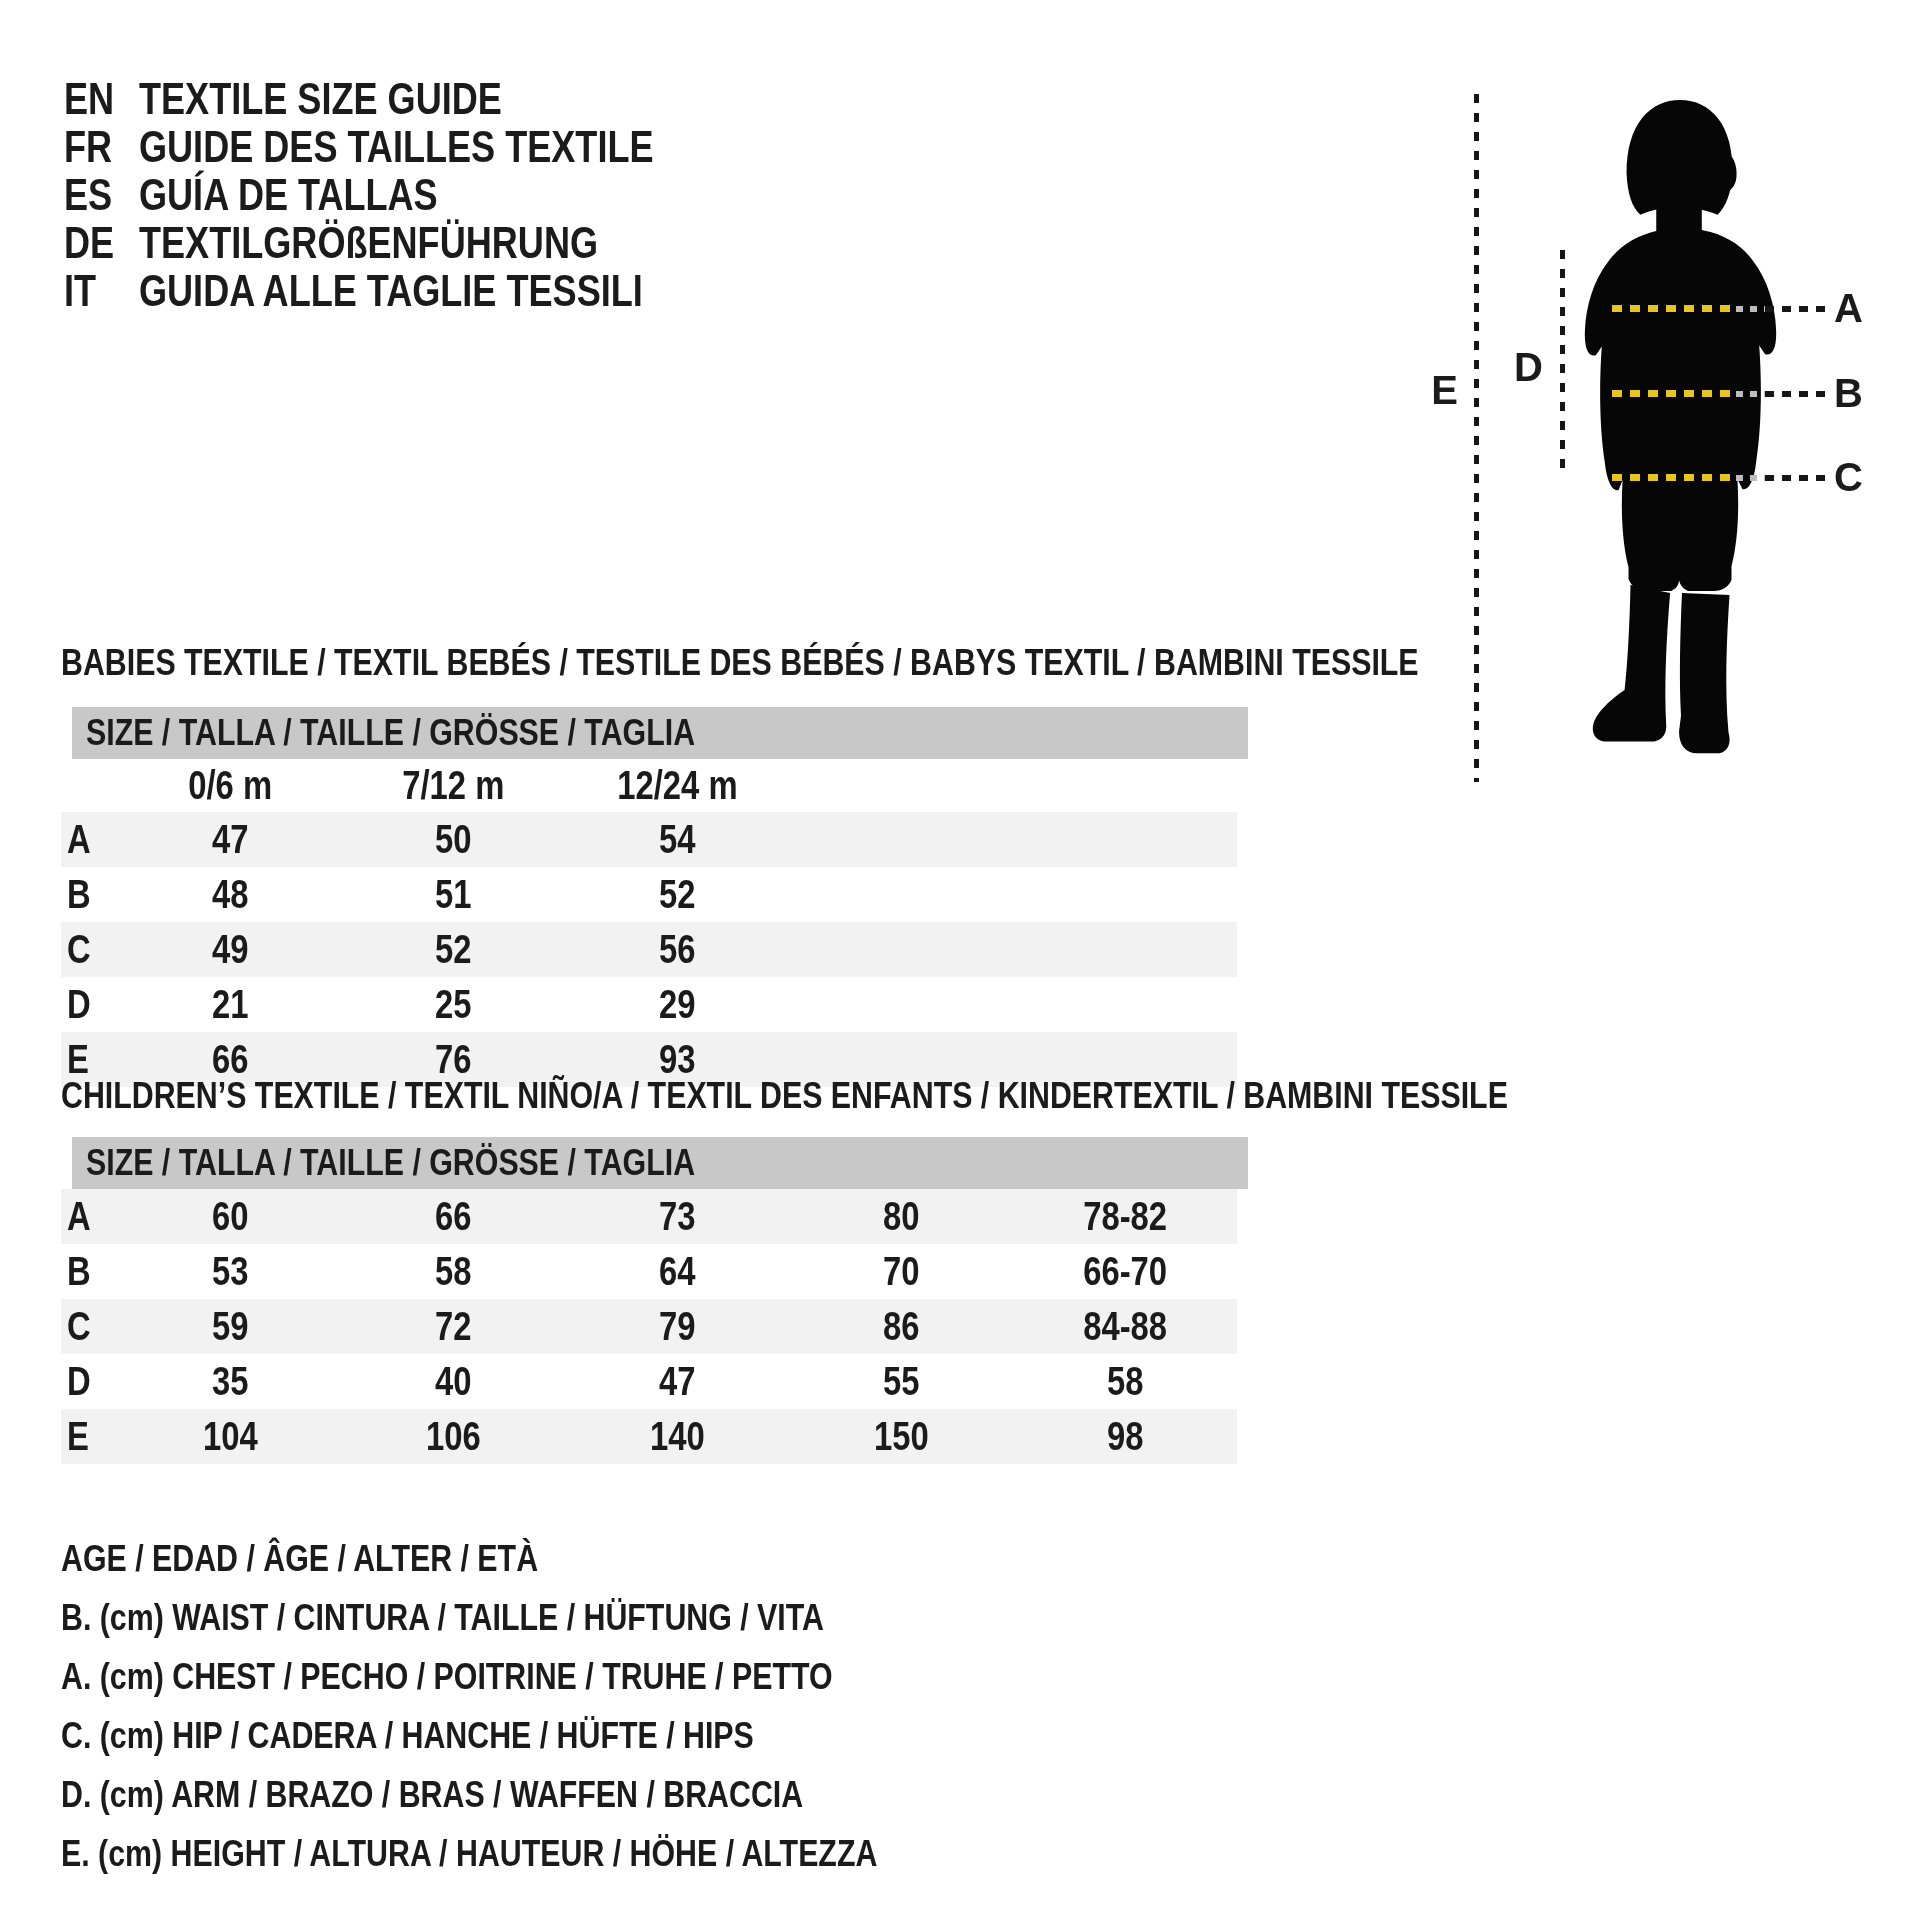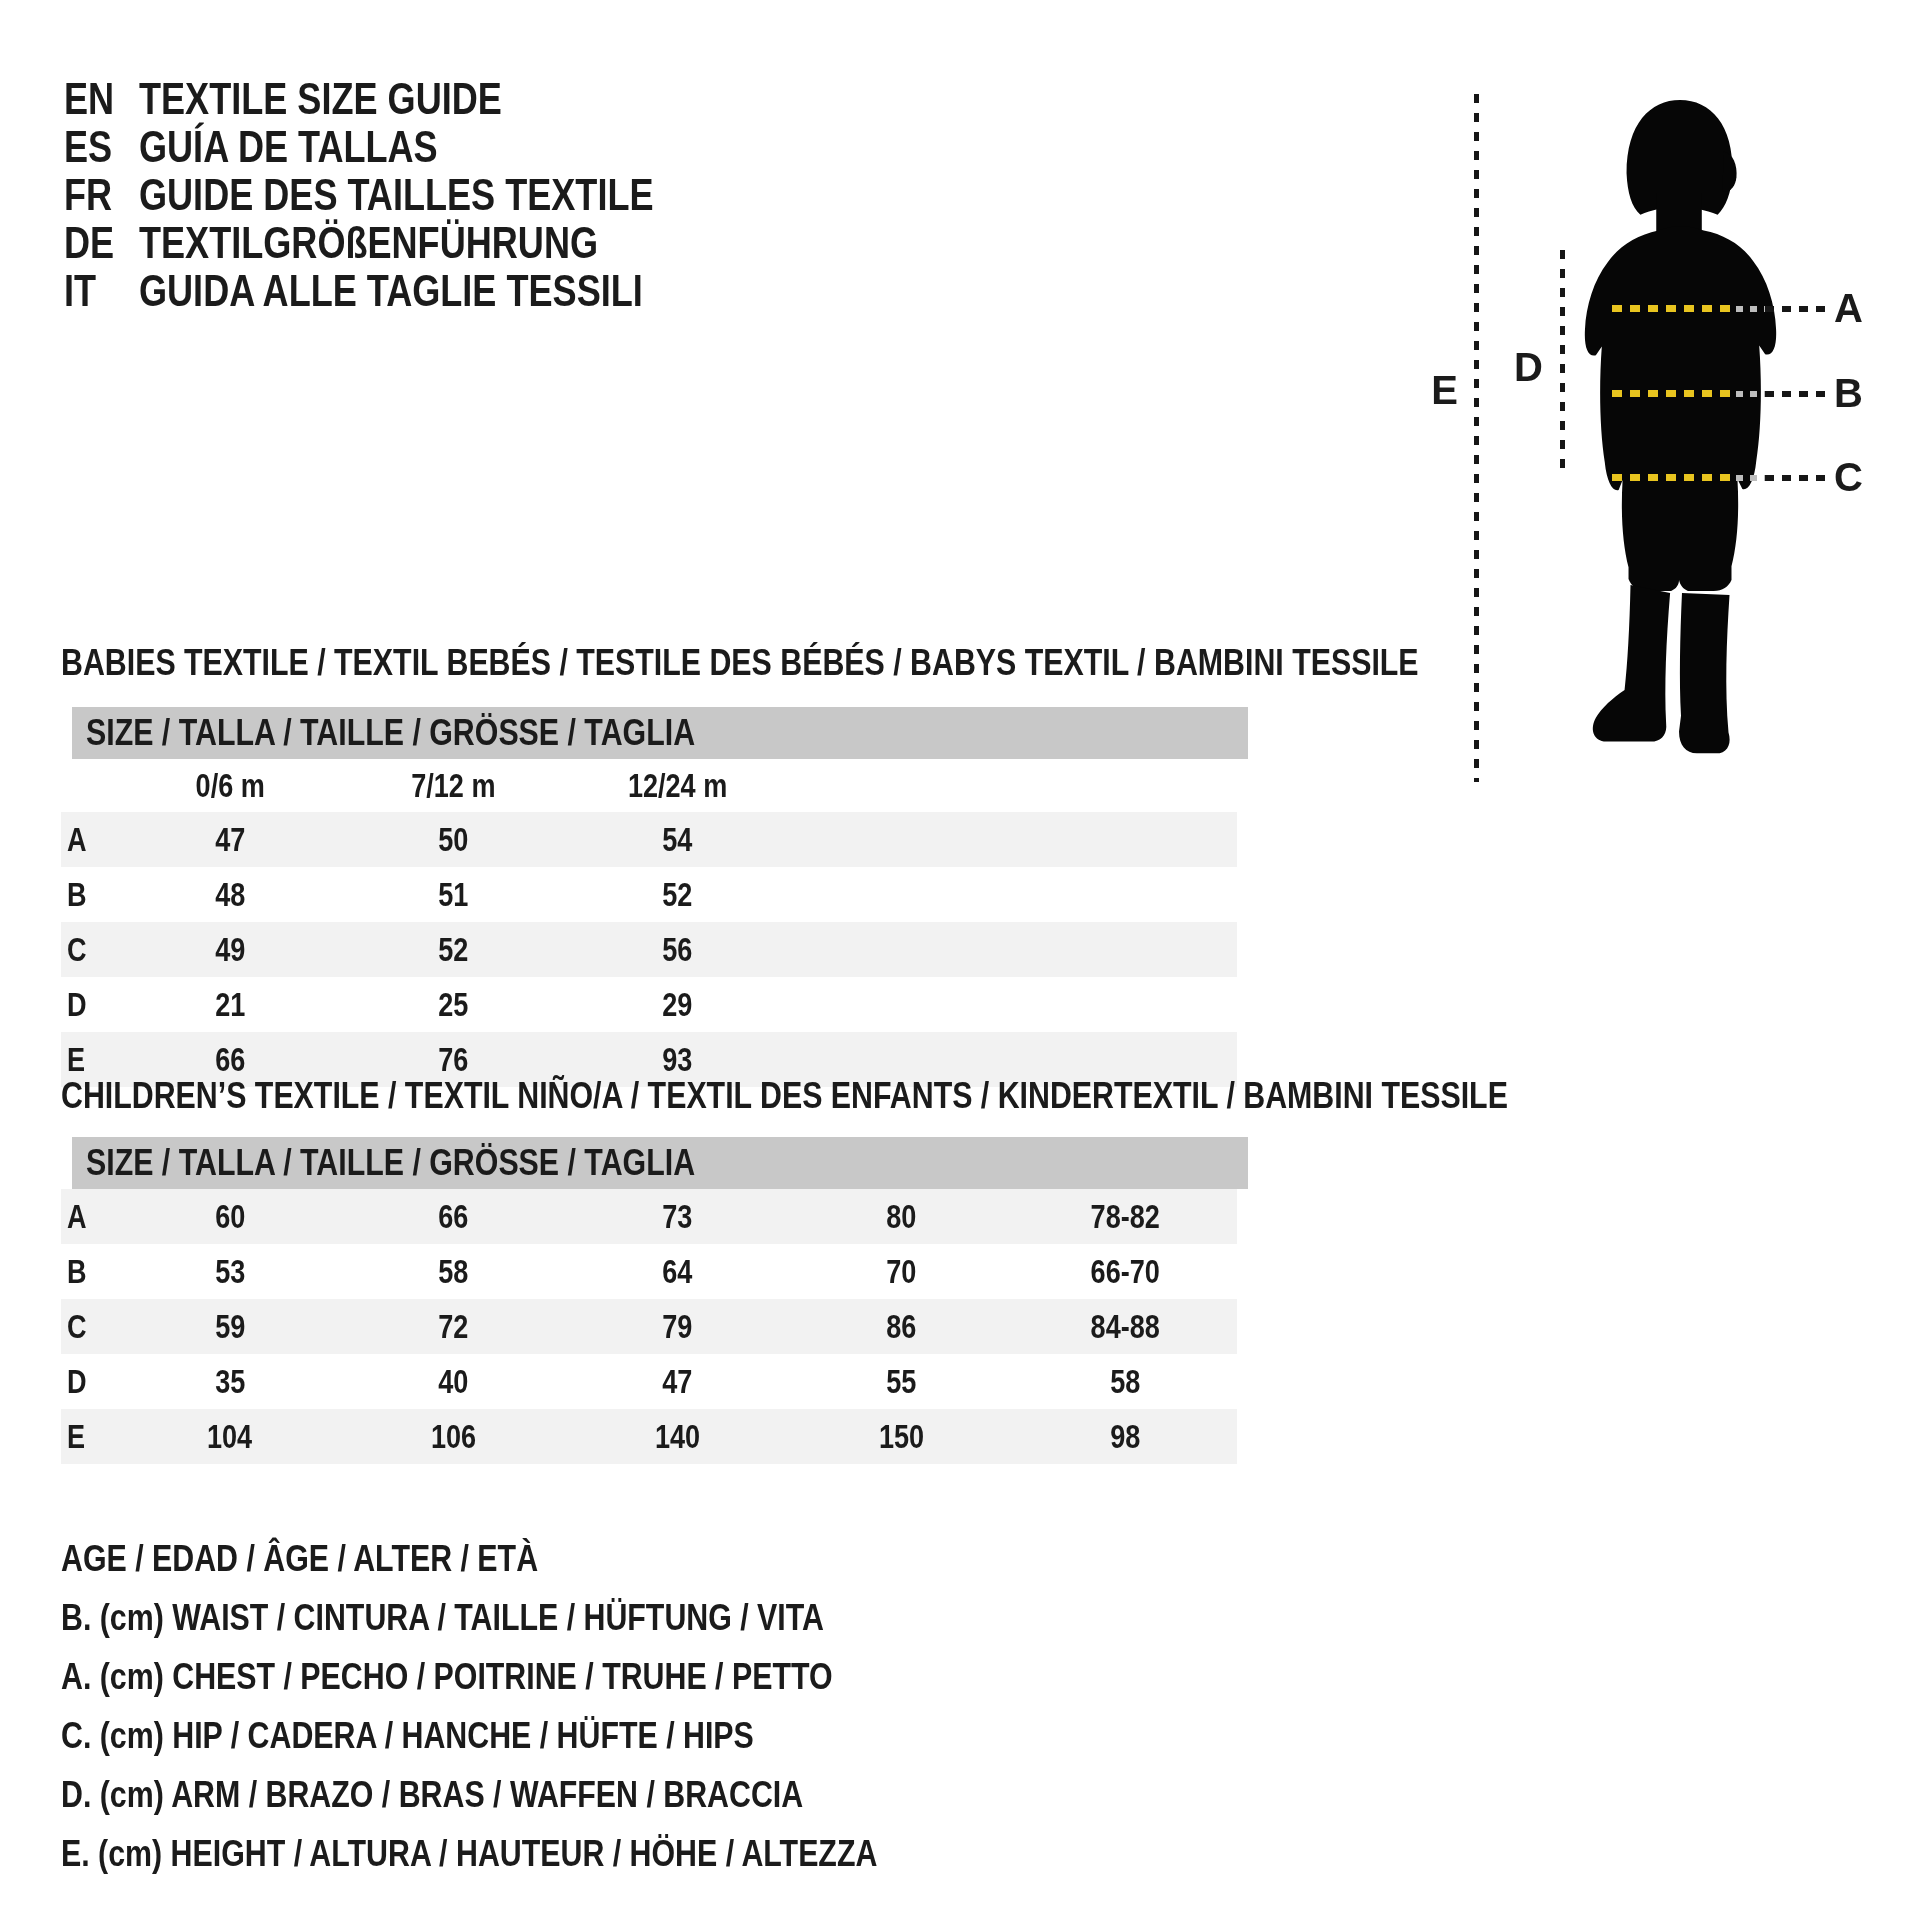--- a/index.html
+++ b/index.html
@@ -39,47 +39,47 @@
   .h-babies{top:642px;} .h-children{top:1075px;}
 
   
   .size-bar{position:absolute;left:61px;width:1176px;height:52px;background:#c8c8c8;display:flex;align-items:center;margin-left:11px;}
   .bar-babies{top:707px;} .bar-children{top:1137px;}
   .size-bar .txt{padding-left:14px;font-size:37px;font-weight:700;}
 
   
   .table{position:absolute;left:61px;width:1176px;}
   .t-babies{top:759px;} .t-children{top:1189px;}
-  .trow{display:grid;grid-template-columns:57px repeat(5,1fr);height:55px;align-items:center;font-size:33px;font-weight:700;}
+  .trow{display:grid;grid-template-columns:57px repeat(5,1fr);height:55px;align-items:center;font-size:40px;font-weight:700;}
   .trow.cols{height:53px;}
   .trow.stripe{background:#f2f2f2;}
   .cell{text-align:center;}
   .cell.lab{text-align:left;padding-left:6px;}
 
   
   .legend{position:absolute;left:61px;top:1529px;}
   .legend-line{height:59px;display:flex;align-items:center;font-size:37px;font-weight:700;}
 </style>
 </head>
 <body>
 
 <div class="canvas">
 
   <div class="langs">
     <div class="lang-row">
       <span class="lang-code"><span class="cond o-l">EN</span></span>
       <span class="cond o-l">TEXTILE SIZE GUIDE</span>
     </div>
     <div class="lang-row">
+      <span class="lang-code"><span class="cond o-l">FR</span></span>
+      <span class="cond o-l">GUIDE DES TAILLES TEXTILE</span>
+    </div>
+    <div class="lang-row">
       <span class="lang-code"><span class="cond o-l">ES</span></span>
       <span class="cond o-l">GUÍA DE TALLAS</span>
-    </div>
-    <div class="lang-row">
-      <span class="lang-code"><span class="cond o-l">FR</span></span>
-      <span class="cond o-l">GUIDE DES TAILLES TEXTILE</span>
     </div>
     <div class="lang-row">
       <span class="lang-code"><span class="cond o-l">DE</span></span>
       <span class="cond o-l">TEXTILGRÖßENFÜHRUNG</span>
     </div>
     <div class="lang-row">
       <span class="lang-code"><span class="cond o-l">IT</span></span>
       <span class="cond o-l">GUIDA ALLE TAGLIE TESSILI</span>
     </div>
   </div>

